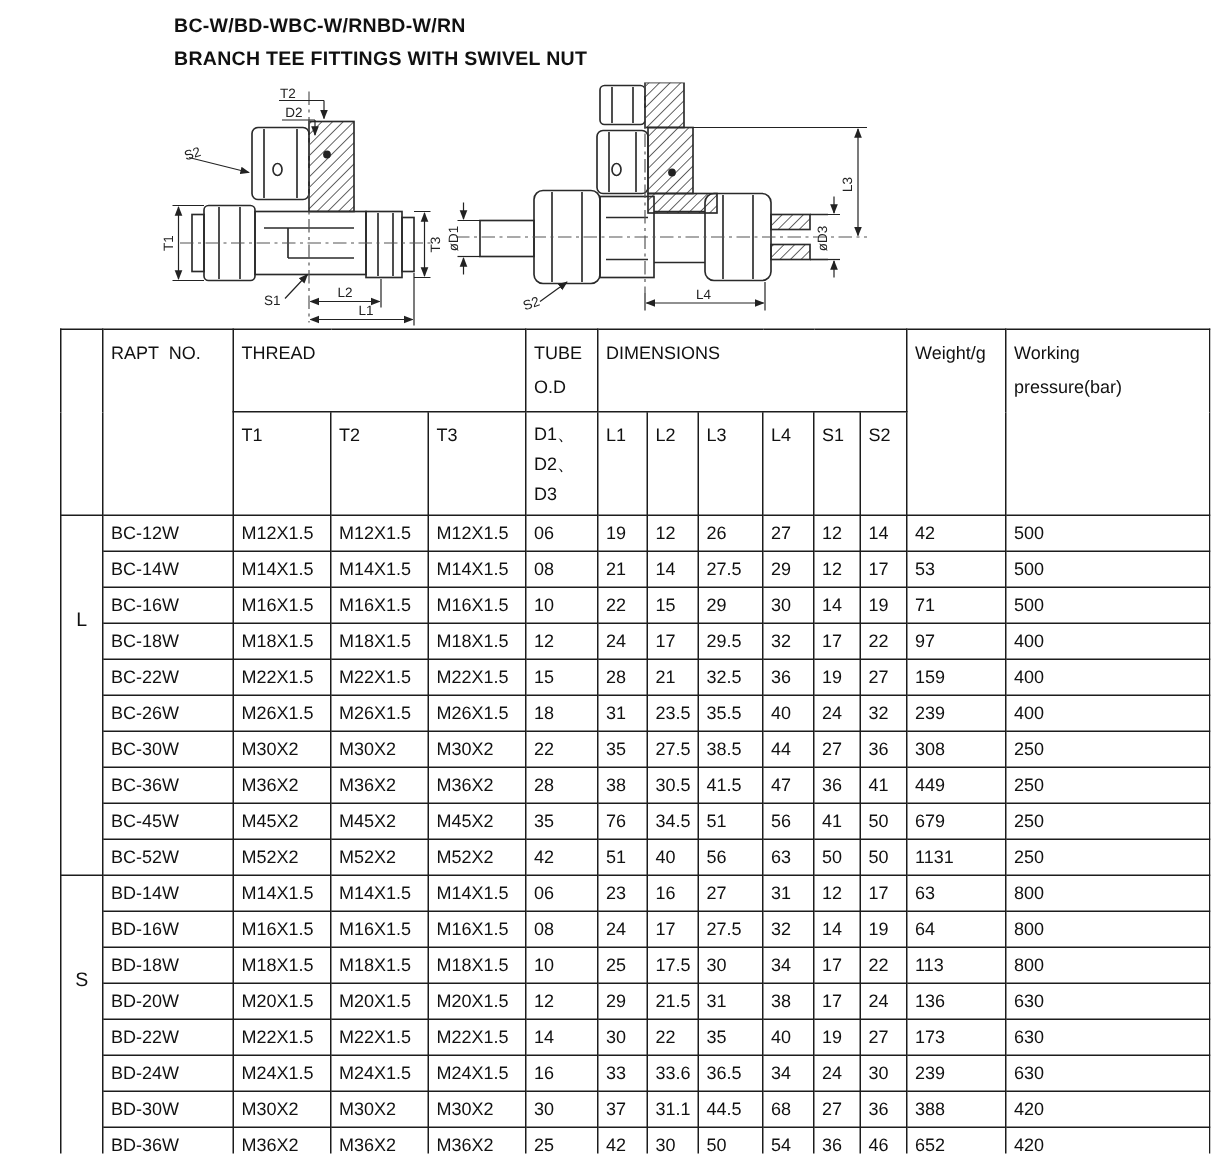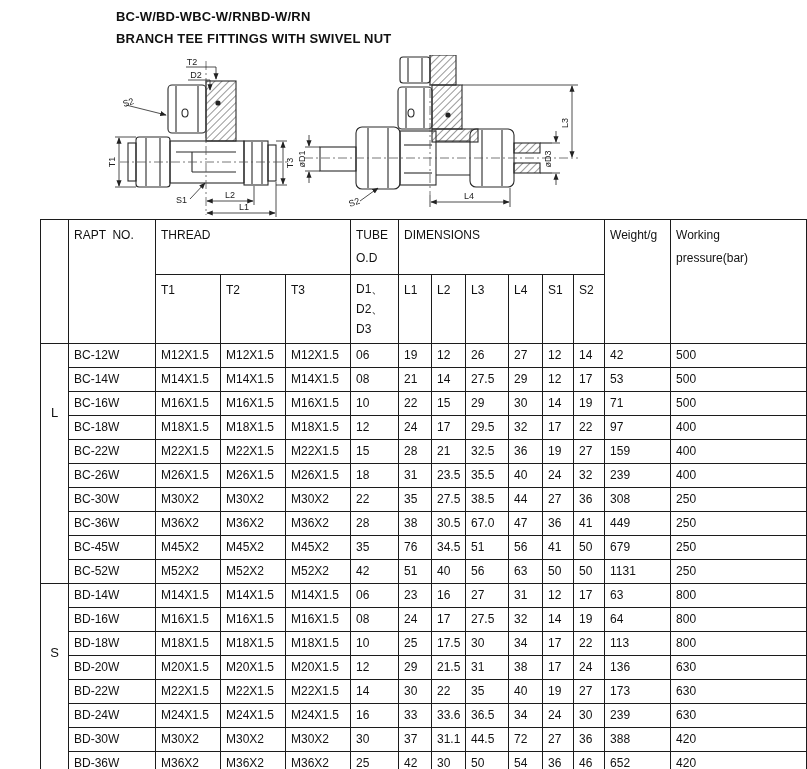--- a/index.html
+++ b/index.html
@@ -340,21 +340,21 @@
         <td>250</td>
       </tr>
       <tr>
         <td>BC-36W</td>
         <td>M36X2</td>
         <td>M36X2</td>
         <td>M36X2</td>
         <td>28</td>
         <td>38</td>
         <td>30.5</td>
-        <td>67.0</td>
+        <td>41.5</td>
         <td>47</td>
         <td>36</td>
         <td>41</td>
         <td>449</td>
         <td>250</td>
       </tr>
       <tr>
         <td>BC-45W</td>
         <td>M45X2</td>
         <td>M45X2</td>
@@ -477,21 +477,21 @@
       </tr>
       <tr>
         <td>BD-30W</td>
         <td>M30X2</td>
         <td>M30X2</td>
         <td>M30X2</td>
         <td>30</td>
         <td>37</td>
         <td>31.1</td>
         <td>44.5</td>
-        <td>72</td>
+        <td>68</td>
         <td>27</td>
         <td>36</td>
         <td>388</td>
         <td>420</td>
       </tr>
       <tr>
         <td>BD-36W</td>
         <td>M36X2</td>
         <td>M36X2</td>
         <td>M36X2</td>

